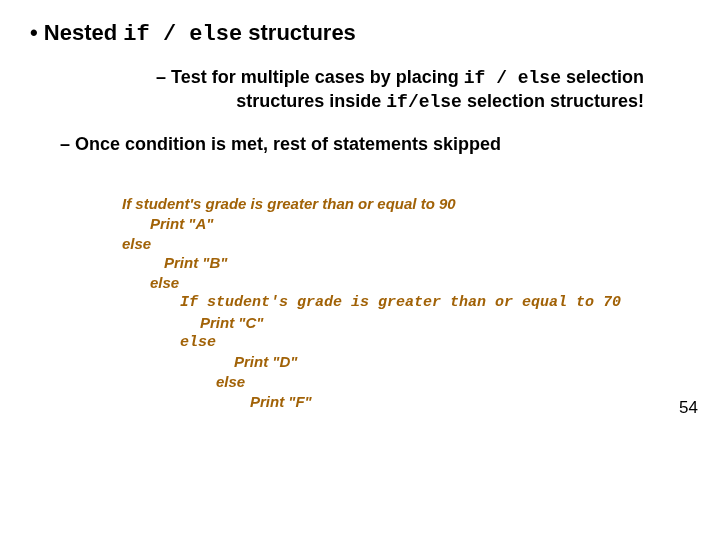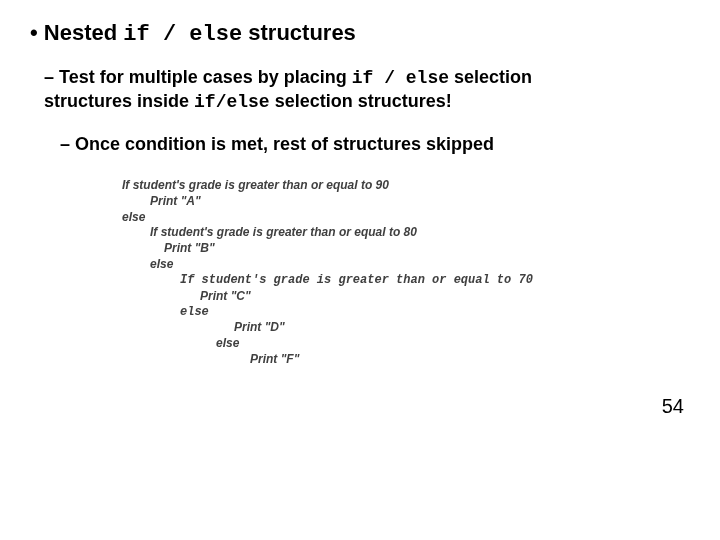--- a/index.html
+++ b/index.html
@@ -23,84 +23,84 @@
   }
   .heading {
     position: absolute;
     left: 30px;
     top: 20px;
     font-size: 22px;
     font-weight: bold;
   }
   .sub1 {
     position: absolute;
-    left: 44px;
+    left: 64px;
     top: 66px;
     width: 580px;
     font-size: 18px;
     font-weight: bold;
     line-height: 1.25;
+    text-align: right;
   }
   .sub2 {
     position: absolute;
     left: 60px;
     top: 134px;
     width: 600px;
     font-size: 18px;
     font-weight: bold;
   }
   .pseudo {
     position: absolute;
     left: 122px;
-    top: 178px;
-    font-size: 12px;
+    top: 194px;
+    font-size: 15px;
     font-weight: bold;
     font-style: italic;
     line-height: 1.32;
-    color: #404040;
+    color: #a16207;
   }
   .ind0 { padding-left: 0px; }
   .ind1 { padding-left: 28px; }
   .ind2 { padding-left: 42px; }
   .ind3 { padding-left: 58px; font-family: Liberation Mono, monospace; }
   .ind4 { padding-left: 78px; }
   .ind5 { padding-left: 94px; }
   .ind6 { padding-left: 112px; }
   .ind7 { padding-left: 128px; }
   .pagenum {
     position: absolute;
-    right: 36px;
+    right: 22px;
     bottom: 18px;
-    font-size: 20px;
+    font-size: 17px;
     color: #000;
   }
 </style>
 </head>
 <body>
 
 <div class="slide">
 
   <div class="heading">
     <span>•</span>
     <span>Nested </span><span class="code">if / else</span><span> structures</span>
   </div>
 
   <div class="sub1">
     <span>–</span><span> Test for multiple cases by placing </span><span class="code">if / else</span><span> selection structures inside </span><span class="code">if/else</span><span> selection structures!</span>
   </div>
 
   <div class="sub2">
-    <span>–</span><span> Once condition is met, rest of structures skipped</span>
+    <span>–</span><span> Once condition is met, rest of statements skipped</span>
   </div>
 
   <div class="pseudo">
     <div class="ind0">If student's grade is greater than or equal to 90</div>
     <div class="ind1">Print "A"</div>
     <div class="ind0">else</div>
-    <div class="ind1">If student's grade is greater than or equal to 80</div>
     <div class="ind2">Print "B"</div>
     <div class="ind1">else</div>
     <div class="ind3">If student's grade is greater than or equal to 70</div>
     <div class="ind4">Print "C"</div>
     <div class="ind3">else</div>
     <div class="ind6">Print "D"</div>
     <div class="ind5">else</div>
     <div class="ind7">Print "F"</div>
   </div>
 

